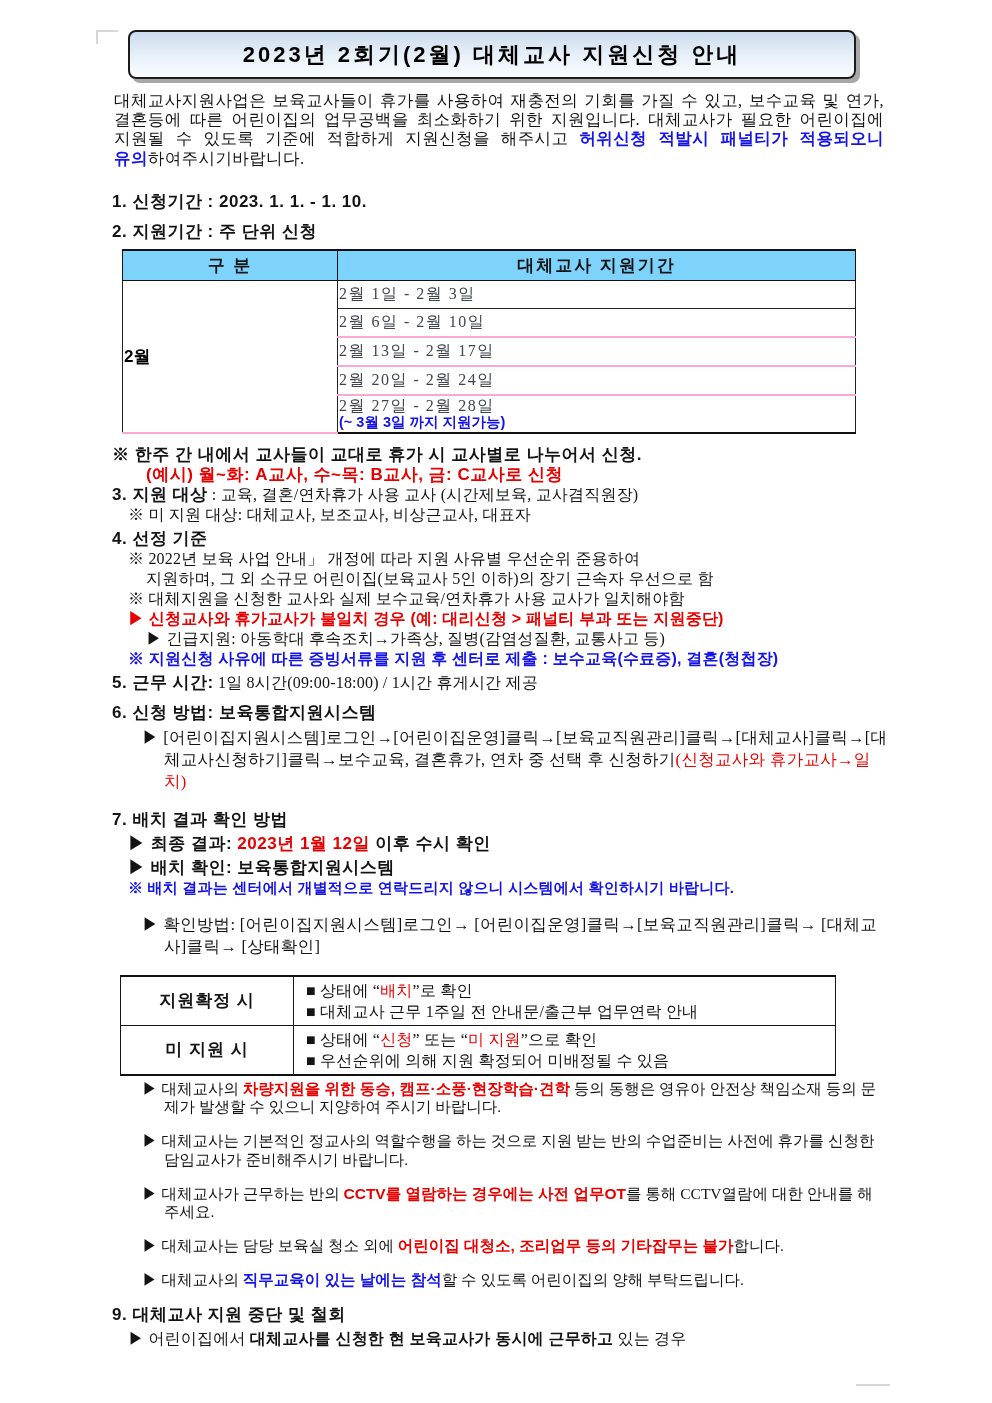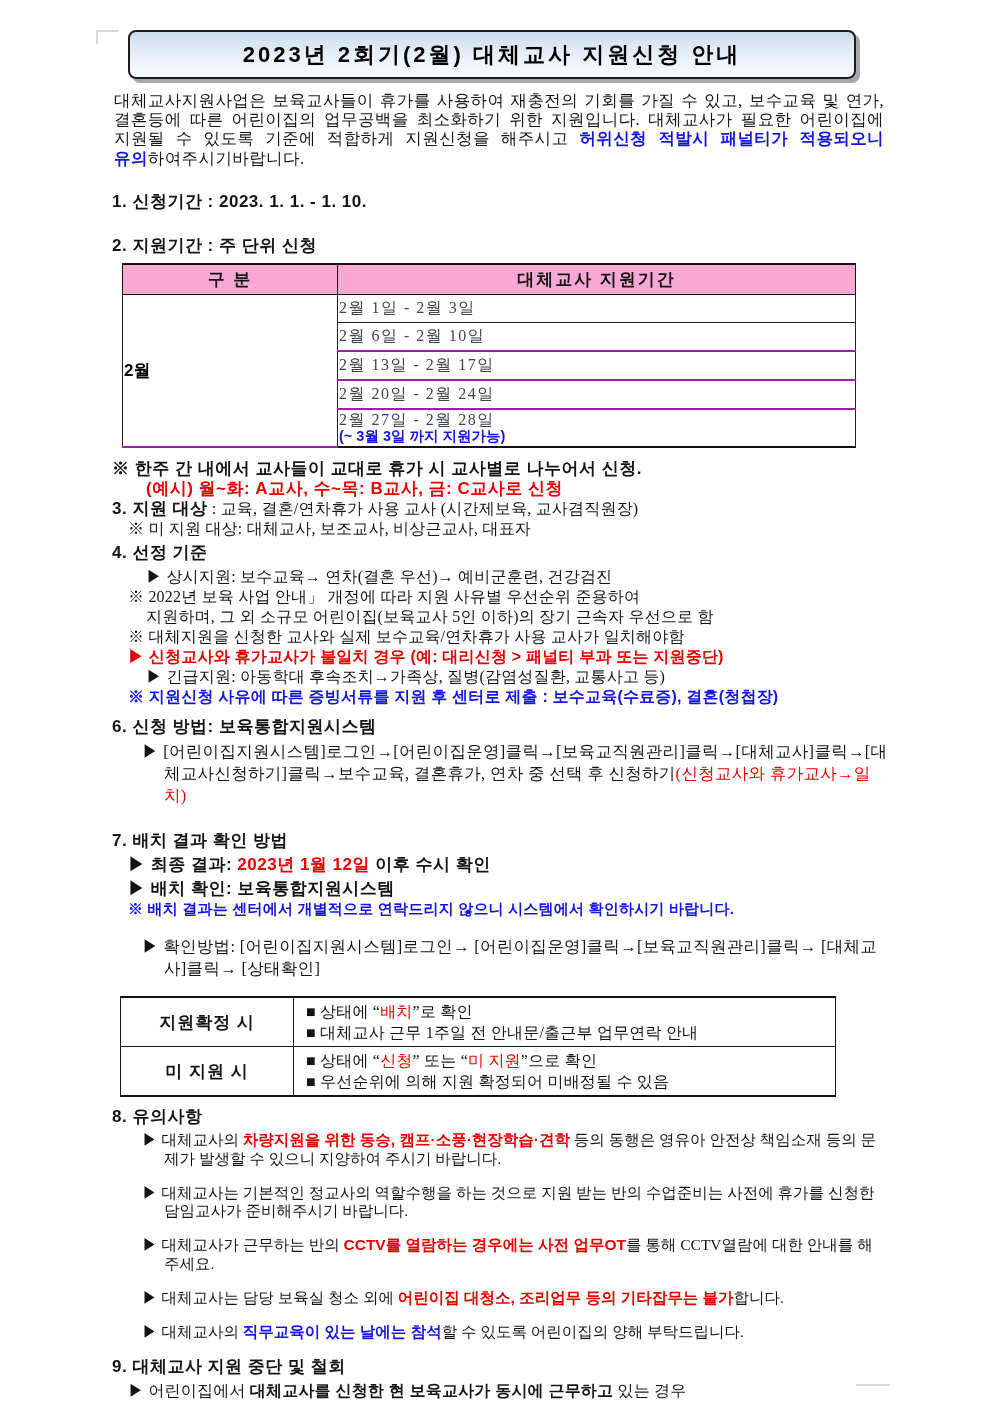--- a/index.html
+++ b/index.html
@@ -23,33 +23,33 @@
 
   .blue{color:#1414e6;}
   .red{color:#e60000;}
   .b{font-weight:bold;}
   .sans{font-family:"Liberation Sans",sans-serif;}
 
   .h1{font-family:"Liberation Sans",sans-serif;font-weight:bold;font-size:17px;letter-spacing:0.5px;line-height:20px;margin:0;}
   .line{font-size:16px;line-height:20px;margin:0;letter-spacing:0.2px;word-break:keep-all;}
 
   .mt-lg{margin-top:24px;}
-  .mt-md{margin-top:24px;}
+  .mt-md{margin-top:10px;}
   .mt-sm{margin-top:4px;}
 
   
   table{border-collapse:collapse;}
   .t1{width:734px;margin:7px 0 0 10px;}
-  .t1 th{background:#f9a8d4;border:1px solid #111;border-top:2px solid #111;border-bottom:1.5px solid #111;
+  .t1 th{background:#7dd3fc;border:1px solid #111;border-top:2px solid #111;border-bottom:1.5px solid #111;
     font-family:"Liberation Sans",sans-serif;font-weight:bold;font-size:17px;height:27px;letter-spacing:2px;}
   .t1 td{border:1px solid #222;text-align:left;font-size:16px;color:#41454f;height:25px;letter-spacing:1.5px;}
   .t1 .month{font-family:"Liberation Sans",sans-serif;font-weight:bold;font-size:17px;color:#000;letter-spacing:0;}
   .t1 .last{height:34px;line-height:17px;}
   .t1 .note{display:block;font-family:"Liberation Sans",sans-serif;font-weight:bold;font-size:14.5px;color:#1414e6;letter-spacing:0;}
-  .t1 tr td:first-child{border-bottom:2px solid #a21caf;}
+  .t1 tr td:first-child{border-bottom:2px solid #f9a8d4;}
   .t1 tr:last-child td{border-bottom:2px solid #111;}
 
   .indent1{padding-left:16px;}
   .indent2{padding-left:34px;}
   .hang{padding-left:52px;text-indent:-22px;}
 
   
   .path{font-size:16.5px;line-height:22px;letter-spacing:0.3px;}
 
   
@@ -108,28 +108,28 @@
     </tbody>
       </table>
 
     <p class="h1" style="margin-top:11px;">※ 한주 간 내에서 교사들이 교대로 휴가 시 교사별로  나누어서 신청.</p>
     <p class="h1 red indent2">(예시) 월~화: A교사, 수~목: B교사, 금: C교사로 신청</p>
 
     <p class="line"><span class="h1" style="display:inline;">3. 지원 대상</span><span> : 교육, 결혼/연차휴가 사용 교사 (시간제보육, 교사겸직원장)</span></p>
     <p class="line indent1">※ 미 지원 대상: 대체교사, 보조교사, 비상근교사, 대표자</p>
 
     <p class="h1 mt-sm">4. 선정 기준</p>
-    <p class="line indent2 mt-sm">▶ 상시지원: 보수교육→ 연차(결혼 우선)→ 예비군훈련, 건강검진</p>
     <p class="line indent1">※ 2022년 보육 사업 안내」 개정에 따라 지원 사유별 우선순위 준용하여</p>
     <p class="line indent2">지원하며, 그 외 소규모 어린이집(보육교사 5인 이하)의 장기 근속자 우선으로 함</p>
     <p class="line indent1">※ 대체지원을 신청한 교사와 실제 보수교육/연차휴가 사용 교사가 일치해야함</p>
     <p class="line indent1 red b sans">▶ 신청교사와 휴가교사가 불일치 경우 (예: 대리신청 &gt; 패널티 부과 또는 지원중단)</p>
     <p class="line indent2">▶ 긴급지원: 아동학대 후속조치→가족상, 질병(감염성질환, 교통사고 등)</p>
     <p class="line indent1 blue b sans">※ 지원신청 사유에 따른 증빙서류를 지원 후 센터로 제출 : 보수교육(수료증), 결혼(청첩장)</p>
 
+    <p class="line mt-sm"><span class="h1" style="display:inline;">5. 근무 시간:</span><span> 1일 8시간(09:00-18:00) / 1시간 휴게시간 제공</span></p>
 
     <p class="h1" style="margin-top:10px;">6. 신청 방법: 보육통합지원시스템</p>
     <p class="path hang mt-sm"><span>▶ [어린이집지원시스템]로그인→[어린이집운영]클릭→[보육교직원관리]클릭→[대체교사]클릭→[대체교사신청하기]클릭→보수교육,  결혼휴가,  연차 중 선택 후 신청하기</span><span class="red">(신청교사와 휴가교사→일치)</span></p>
 
     <p class="h1 mt-md">7. 배치 결과 확인 방법</p>
     <p class="h1 indent1 mt-sm"><span>▶ 최종 결과: </span><span class="red">2023년 1월 12일</span><span> 이후 수시 확인</span></p>
     <p class="h1 indent1 mt-sm">▶ 배치 확인: 보육통합지원시스템</p>
     <p class="line indent1 blue b sans" style="font-size:15px;">※ 배치 결과는 센터에서 개별적으로 연락드리지 않으니 시스템에서 확인하시기 바랍니다.</p>
     <p class="path hang">▶ 확인방법: [어린이집지원시스템]로그인→ [어린이집운영]클릭→[보육교직원관리]클릭→ [대체교사]클릭→ [상태확인]</p>
 
@@ -145,21 +145,20 @@
       <tr>
         <td class="lbl">미 지원 시</td>
         <td class="cell">
           <div class="cl"><span>■ 상태에 “</span><span class="red">신청</span><span>” 또는 “</span><span class="red">미 지원</span><span>”으로 확인</span></div>
           <div class="cl">■ 우선순위에 의해 지원 확정되어 미배정될 수 있음</div>
         </td>
       </tr>
     </tbody>
       </table>
 
-    <p class="h1" style="margin-top:10px;">8. 유의사항</p>
     <p class="tight hang mt-sm"><span>▶ 대체교사의 </span><span class="red b sans">차량지원을 위한 동승, 캠프·소풍·현장학습·견학</span><span> 등의 동행은 영유아 안전상 책임소재 등의 문제가 발생할 수 있으니 지양하여 주시기 바랍니다.</span></p>
     <p class="tight hang">▶ 대체교사는 기본적인 정교사의 역할수행을 하는 것으로 지원 받는 반의 수업준비는 사전에 휴가를 신청한 담임교사가 준비해주시기 바랍니다.</p>
     <p class="tight hang"><span>▶ 대체교사가 근무하는 반의 </span><span class="red b sans">CCTV를 열람하는 경우에는 사전 업무OT</span><span>를 통해 CCTV열람에 대한 안내를 해주세요.</span></p>
     <p class="tight hang"><span>▶ 대체교사는 담당 보육실 청소 외에 </span><span class="red b sans">어린이집 대청소, 조리업무 등의 기타잡무는 불가</span><span>합니다.</span></p>
     <p class="tight hang"><span>▶ 대체교사의 </span><span class="blue b sans">직무교육이 있는 날에는 참석</span><span>할 수 있도록 어린이집의 양해 부탁드립니다.</span></p>
 
     <p class="h1 mt-sm">9. 대체교사 지원 중단 및 철회</p>
     <p class="s9line indent1 mt-sm"><span>▶ 어린이집에서 </span><span class="b sans">대체교사를 신청한 현 보육교사가 동시에 근무하고</span><span> 있는 경우</span></p>
 
   </div>

